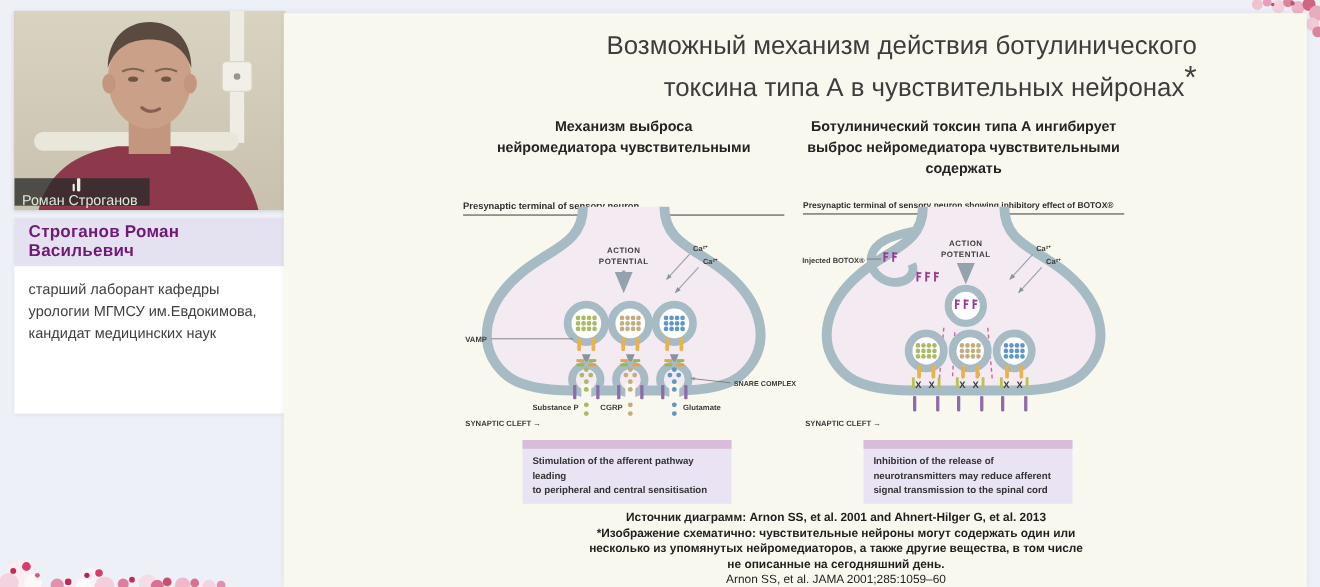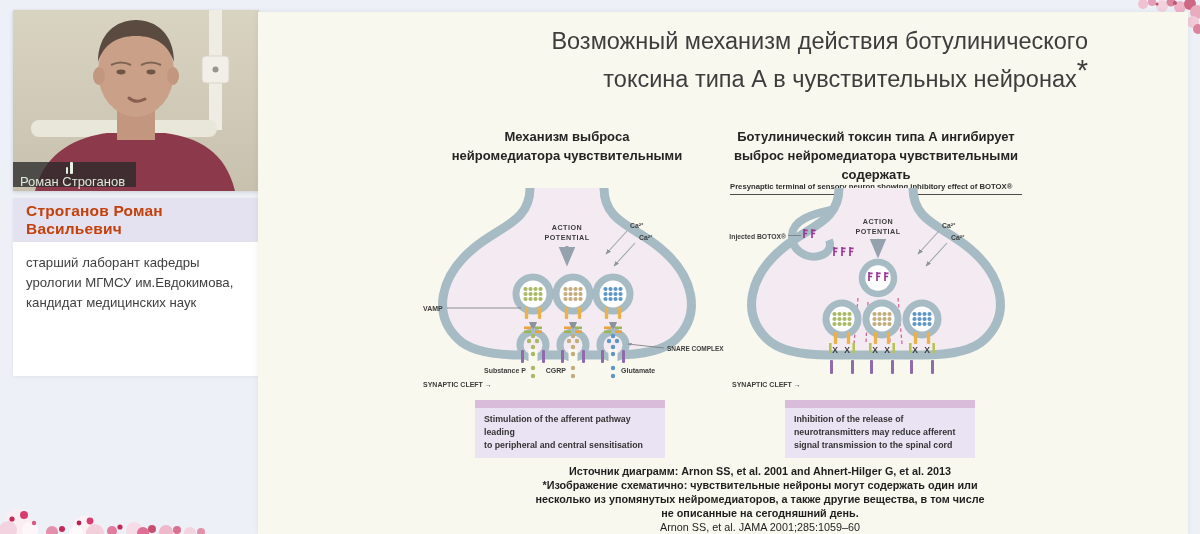--- a/index.html
+++ b/index.html
@@ -23,38 +23,38 @@
   .audio-bars i:nth-child(1){height:7px}
   .audio-bars i:nth-child(2){height:12px}
 
   
   #speaker-card{
     position:absolute;left:13px;top:198px;width:250px;height:178px;
     background:#ffffff;box-shadow:0 1px 4px rgba(0,0,0,.06);
   }
   .card-head{
     height:44px;background:#e4e2f1;display:flex;align-items:center;
-    padding:0 13px;color:#c2410c;font-size:15.5px;font-weight:700;letter-spacing:.2px;
+    padding:0 13px;color:#701a75;font-size:15.5px;font-weight:700;letter-spacing:.2px;
   }
   .card-body{padding:11px 13px;font-size:13.2px;color:#404040;line-height:1.5}
 
   
   #slide{
     position:absolute;left:258px;top:12px;width:930px;height:522px;
     background:#f9f8ef;overflow:hidden;z-index:2;box-shadow:0 0 6px rgba(0,0,0,.07);
   }
   .slide-title{
     position:absolute;left:170px;top:10px;width:660px;
     font-size:23.5px;color:#3d3d3d;line-height:38px;text-align:right;
   }
   .star{font-size:29px;vertical-align:7px;line-height:0}
 
   .panel-head{
     position:absolute;width:292px;text-align:center;
-    font-weight:700;font-size:13px;line-height:1.45;color:#242424;margin-top:22px;
+    font-weight:700;font-size:13px;line-height:1.45;color:#242424;
   }
   #panel-head-left{left:163px;top:94px}
   #panel-head-right{left:472px;top:94px}
 
   .panel-sub{
     position:absolute;width:292px;font-size:8.5px;font-weight:700;color:#2f2f2f;
     border-bottom:1.5px solid #4d4d4d;padding-bottom:3px;
   }
   #panel-sub-left{left:163px;top:170px}
   #panel-sub-right{left:472px;top:170px;font-size:7.7px}
@@ -210,20 +210,21 @@
   <div class="panel-head" id="panel-head-left">
     <div>Механизм выброса</div>
     <div>нейромедиатора чувствительными</div>
   </div>
   <div class="panel-head" id="panel-head-right">
     <div>Ботулинический токсин типа А ингибирует</div>
     <div>выброс нейромедиатора чувствительными</div>
     <div>содержать</div>
   </div>
 
+  <div class="panel-sub" id="panel-sub-left">Presynaptic terminal of sensory neuron</div>
   <div class="panel-sub" id="panel-sub-right">Presynaptic terminal of sensory neuron showing inhibitory effect of BOTOX®</div>
 
   <svg class="diagram" id="diagram-left" viewBox="0 0 292 200">
     <path d="M109,-10 C109,24 79,28 53,50 C19,78 11,116 37,141 C49,153 72,157 100,157 L192,157 C220,157 243,153 255,141 C281,116 273,78 239,50 C213,28 183,24 183,-10 Z" fill="#f4ebf2"></path>
     <path d="M109,-10 C109,24 79,28 53,50 C19,78 11,116 37,141 C49,153 72,157 100,157 L192,157 C220,157 243,153 255,141 C281,116 273,78 239,50 C213,28 183,24 183,-10" fill="none" stroke="#a6bbc4" stroke-width="9"></path>
 
     <text x="146" y="32" text-anchor="middle" font-size="7.2" letter-spacing="0.5">ACTION</text>
     <text x="146" y="42" text-anchor="middle" font-size="7.2" letter-spacing="0.5">POTENTIAL</text>
     <line x1="146" y1="48" x2="146" y2="64" stroke="#95a1ac" stroke-width="3" marker-end="url(#ah)"></line>
 

